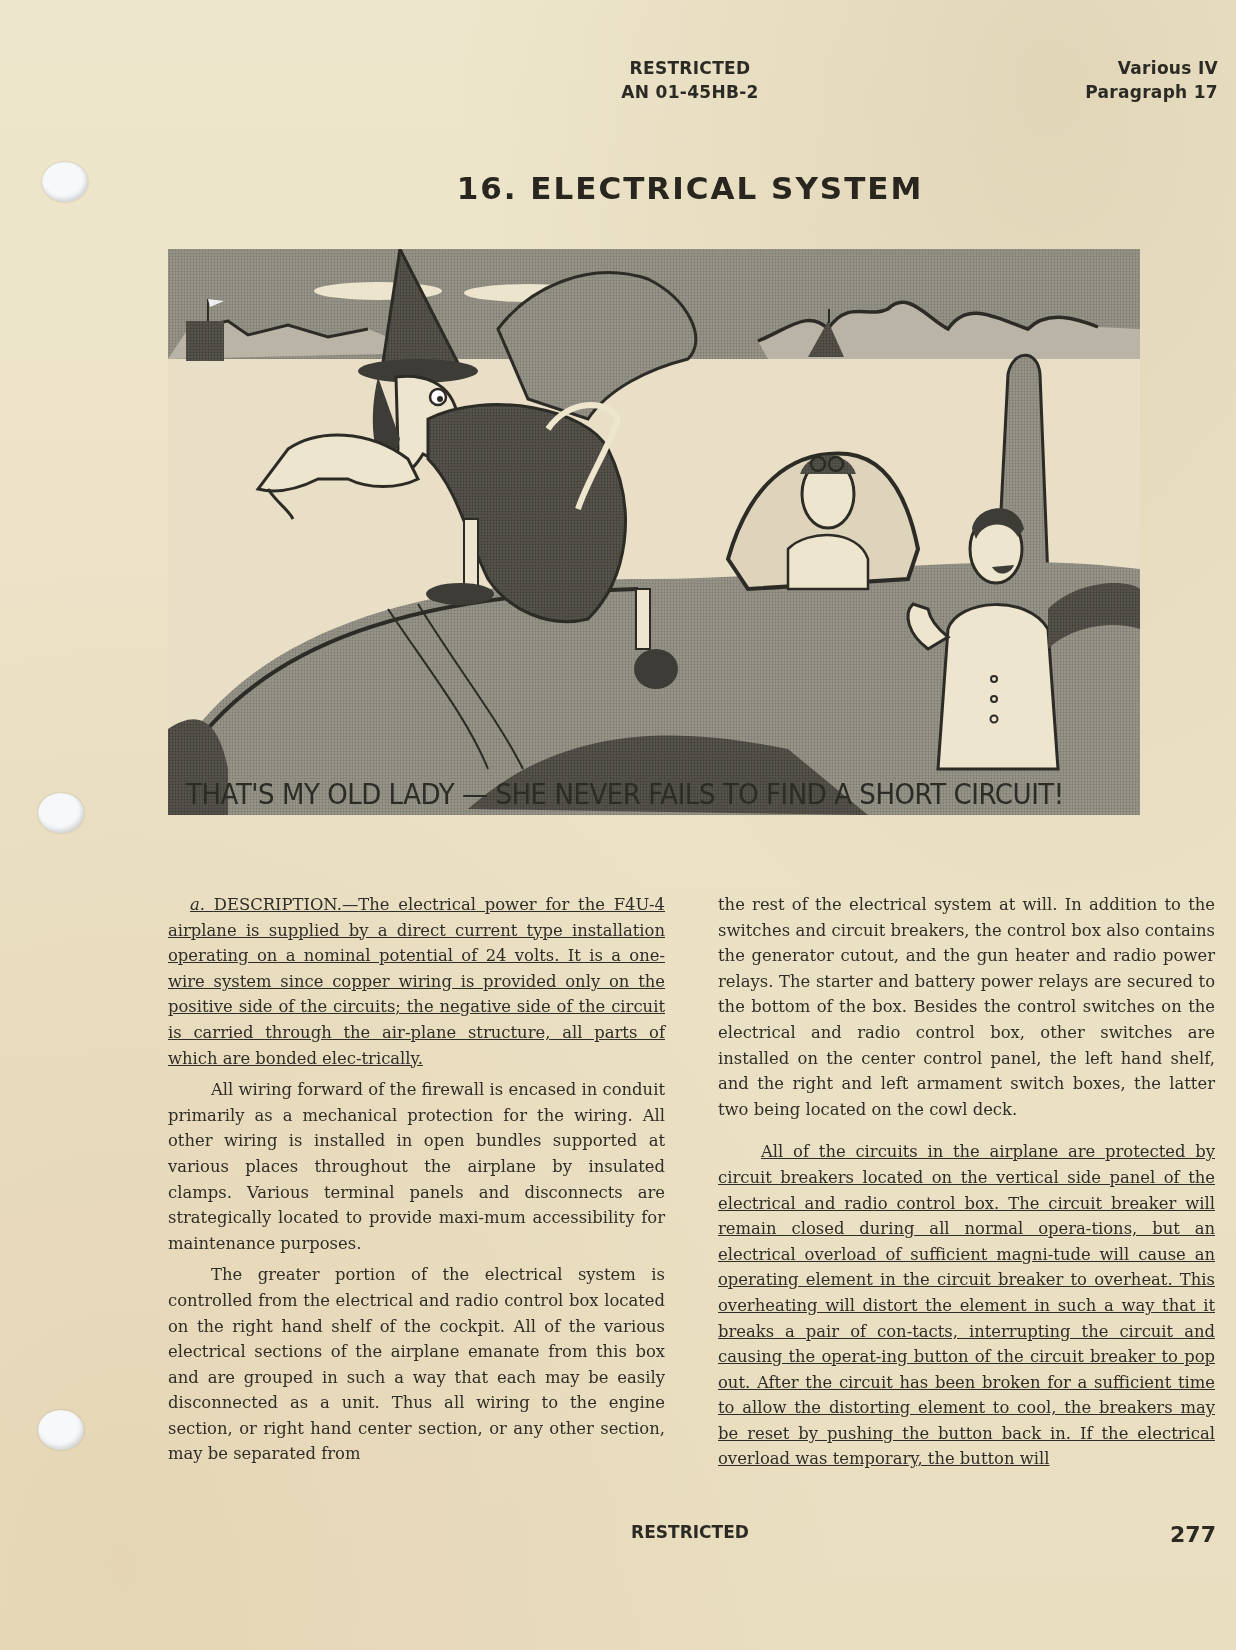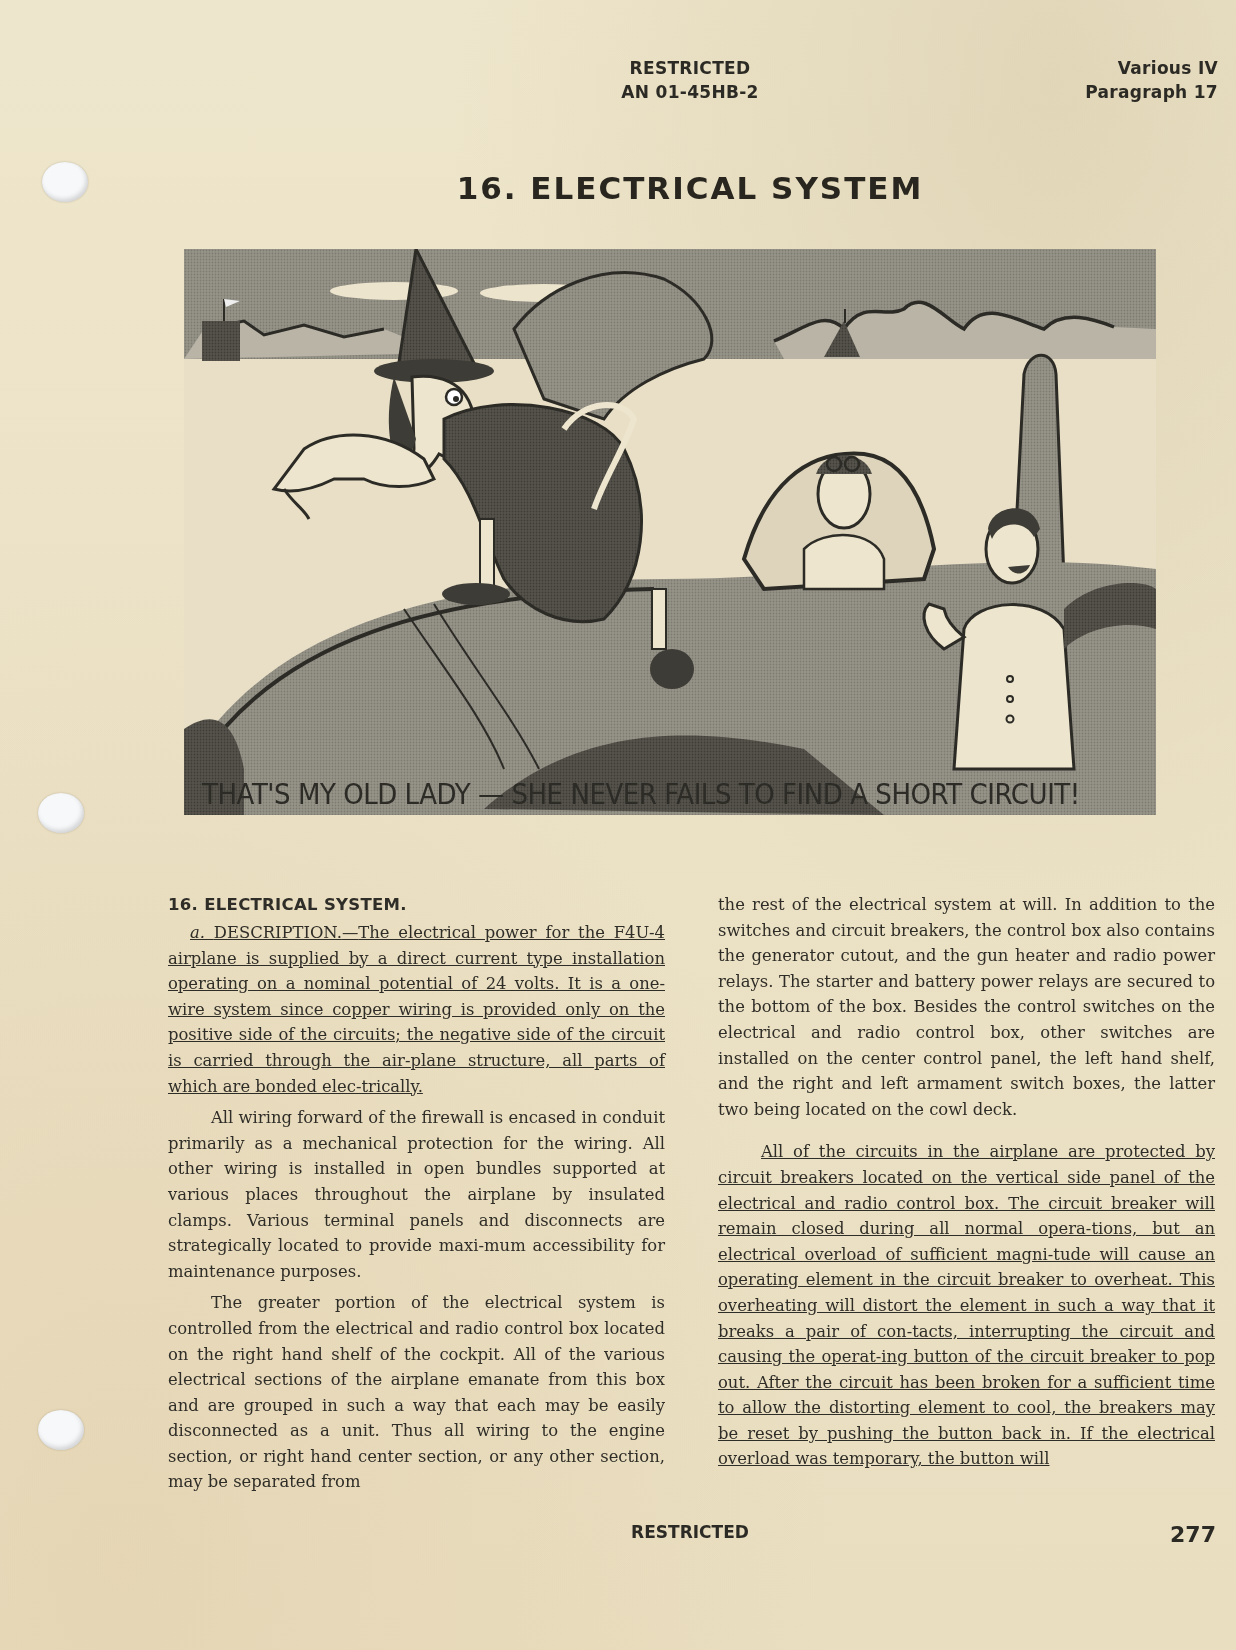--- a/index.html
+++ b/index.html
@@ -24,21 +24,21 @@
   }
   .hdr-center { left: 560px; top: 56px; width: 260px; text-align: center; }
   .hdr-right { right: 18px; top: 56px; text-align: right; }
   .title {
     left: 0; width: 1380px; top: 170px; text-align: center;
     font-family: "DejaVu Sans", "Liberation Sans", sans-serif; font-weight: bold;
     font-size: 31px; letter-spacing: 2px; color: #28261f;
   }
   
   .cartoon {
-    left: 184px; top: 249px; width: 972px; height: 566px; overflow: hidden;
+    left: 168px; top: 249px; width: 972px; height: 566px; overflow: hidden;
     background: #84cc16;
   }
   .cartoon svg { display: block; }
   .caption {
     position: absolute; left: 18px; bottom: 4px; white-space: nowrap;
     font-family: "DejaVu Sans", "Liberation Sans", sans-serif; font-size: 28px; letter-spacing: -0.5px;
     color: #2c2b26; transform: scaleX(0.93); transform-origin: left bottom;
   }
   
   .col {
@@ -163,21 +163,20 @@
     <circle cx="826" cy="450" r="3" fill="none" stroke="#2c2b26" stroke-width="2"></circle>
     <circle cx="826" cy="470" r="3.5" fill="none" stroke="#2c2b26" stroke-width="2"></circle>
     <path d="M760 400 C 740 385, 735 365, 745 355 L 760 360 C 762 370, 770 380, 780 388 Z" fill="#ede5cd" stroke="#2c2b26" stroke-width="3"></path>
 
     <path d="M880 360 C 910 330, 960 330, 972 340 L 972 380 C 940 370, 900 380, 880 400 Z" fill="url(#htd)"></path>
   </svg>
   <div class="caption">THAT'S MY OLD LADY — SHE NEVER FAILS TO FIND A SHORT CIRCUIT!</div>
 </div>
 
 <div class="abs col col-left">
-  <p class="sec-heading">16. ELECTRICAL SYSTEM.</p>
   <p class="indent" style="text-indent:22px;"><i>a.</i> <span>DESCRIPTION.</span>—<span>The electrical power for the F4U-4 airplane is supplied by a direct current type installation operating on a nominal potential of 24 volts. It is a one-wire system since copper wiring is provided only on the positive side of the circuits; the negative side of the circuit is carried through the air-plane structure, all parts of which are bonded elec-trically.</span></p>
   <p class="indent2">All wiring forward of the firewall is encased in conduit primarily as a mechanical protection for the wiring. All other wiring is installed in open bundles supported at various places throughout the airplane by insulated clamps. Various terminal panels and disconnects are strategically located to provide maxi-mum accessibility for maintenance purposes.</p>
   <p class="indent2">The greater portion of the electrical system is controlled from the electrical and radio control box located on the right hand shelf of the cockpit. All of the various electrical sections of the airplane emanate from this box and are grouped in such a way that each may be easily disconnected as a unit. Thus all wiring to the engine section, or right hand center section, or any other section, may be separated from</p>
 </div>
 
 <div class="abs col col-right">
   <p>the rest of the electrical system at will. In addition to the switches and circuit breakers, the control box also contains the generator cutout, and the gun heater and radio power relays. The starter and battery power relays are secured to the bottom of the box. Besides the control switches on the electrical and radio control box, other switches are installed on the center control panel, the left hand shelf, and the right and left armament switch boxes, the latter two being located on the cowl deck.</p>
   <p class="indent para-gap">All of the circuits in the airplane are protected by circuit breakers located on the vertical side panel of the electrical and radio control box. The circuit breaker will remain closed during all normal opera-tions, but an electrical overload of sufficient magni-tude will cause an operating element in the circuit breaker to overheat. This overheating will distort the element in such a way that it breaks a pair of con-tacts, interrupting the circuit and causing the operat-ing button of the circuit breaker to pop out. After the circuit has been broken for a sufficient time to allow the distorting element to cool, the breakers may be reset by pushing the button back in. If the electrical overload was temporary, the button will</p>
 </div>
 

